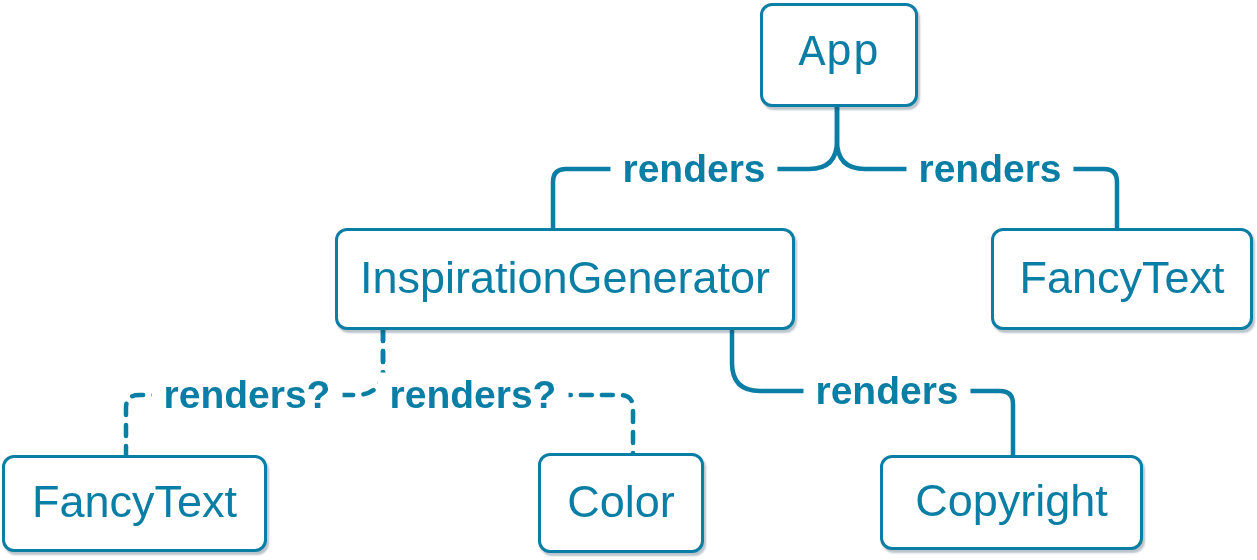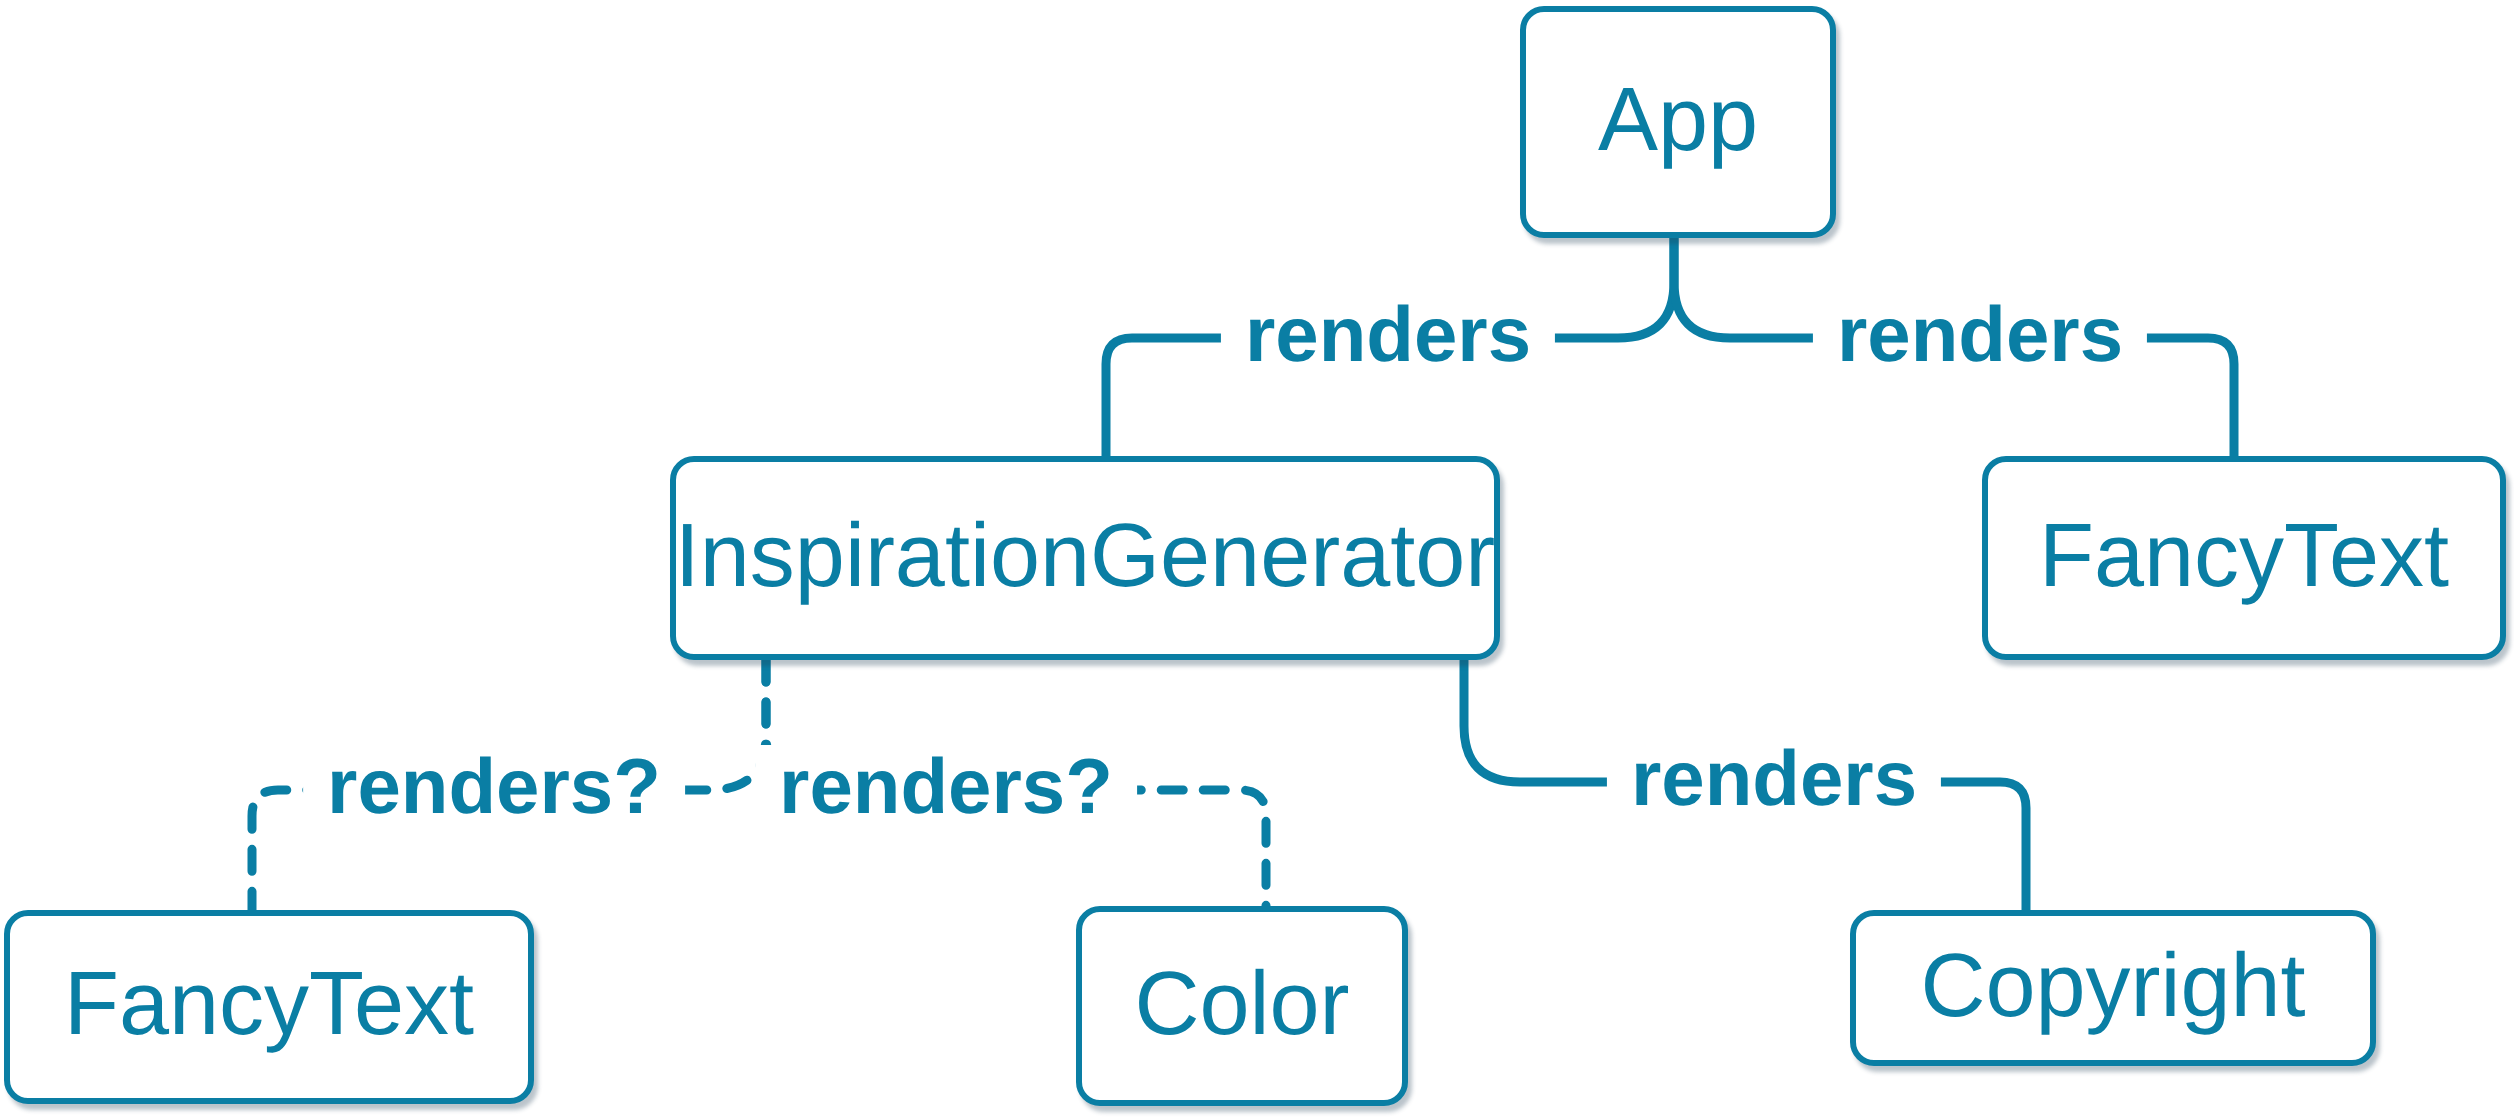--- a/index.html
+++ b/index.html
@@ -54,26 +54,26 @@
     transform: translate(-50%, -50%);
     background: #ffffff;
     color: var(--accent, #0a7ea4);
     font-size: 39px;
     font-weight: 600;
     line-height: 1;
     padding: 2px 12px;
     white-space: nowrap;
   }
   
-  .node-app                   { left: 760px; top: 3px;   width: 158px; height: 116px; }
-  .node-inspiration-generator { left: 335px; top: 228px; width: 415px; height: 102px; }
+  .node-app                   { left: 760px; top: 3px;   width: 158px; height: 104px; font-family: Liberation Mono, monospace; }
+  .node-inspiration-generator { left: 335px; top: 228px; width: 460px; height: 102px; }
   .node-fancy-text-top        { left: 991px; top: 228px; width: 262px; height: 102px; }
   .node-fancy-text-bottom     { left: 2px;   top: 455px; width: 265px; height: 97px; }
   .node-color                 { left: 538px; top: 453px; width: 166px; height: 100px; }
-  .node-copyright             { left: 880px; top: 455px; width: 263px; height: 78px; margin-left: 45px; }
+  .node-copyright             { left: 880px; top: 455px; width: 263px; height: 95px; }
   
   .edge-label-0 { left: 694px; top: 168px; }
   .edge-label-1 { left: 990px; top: 168px; }
   .edge-label-2 { left: 247px; top: 394px; }
   .edge-label-3 { left: 473px; top: 394px; }
   .edge-label-4 { left: 887px; top: 390px; }
 </style>
 </head>
 <body>
 

